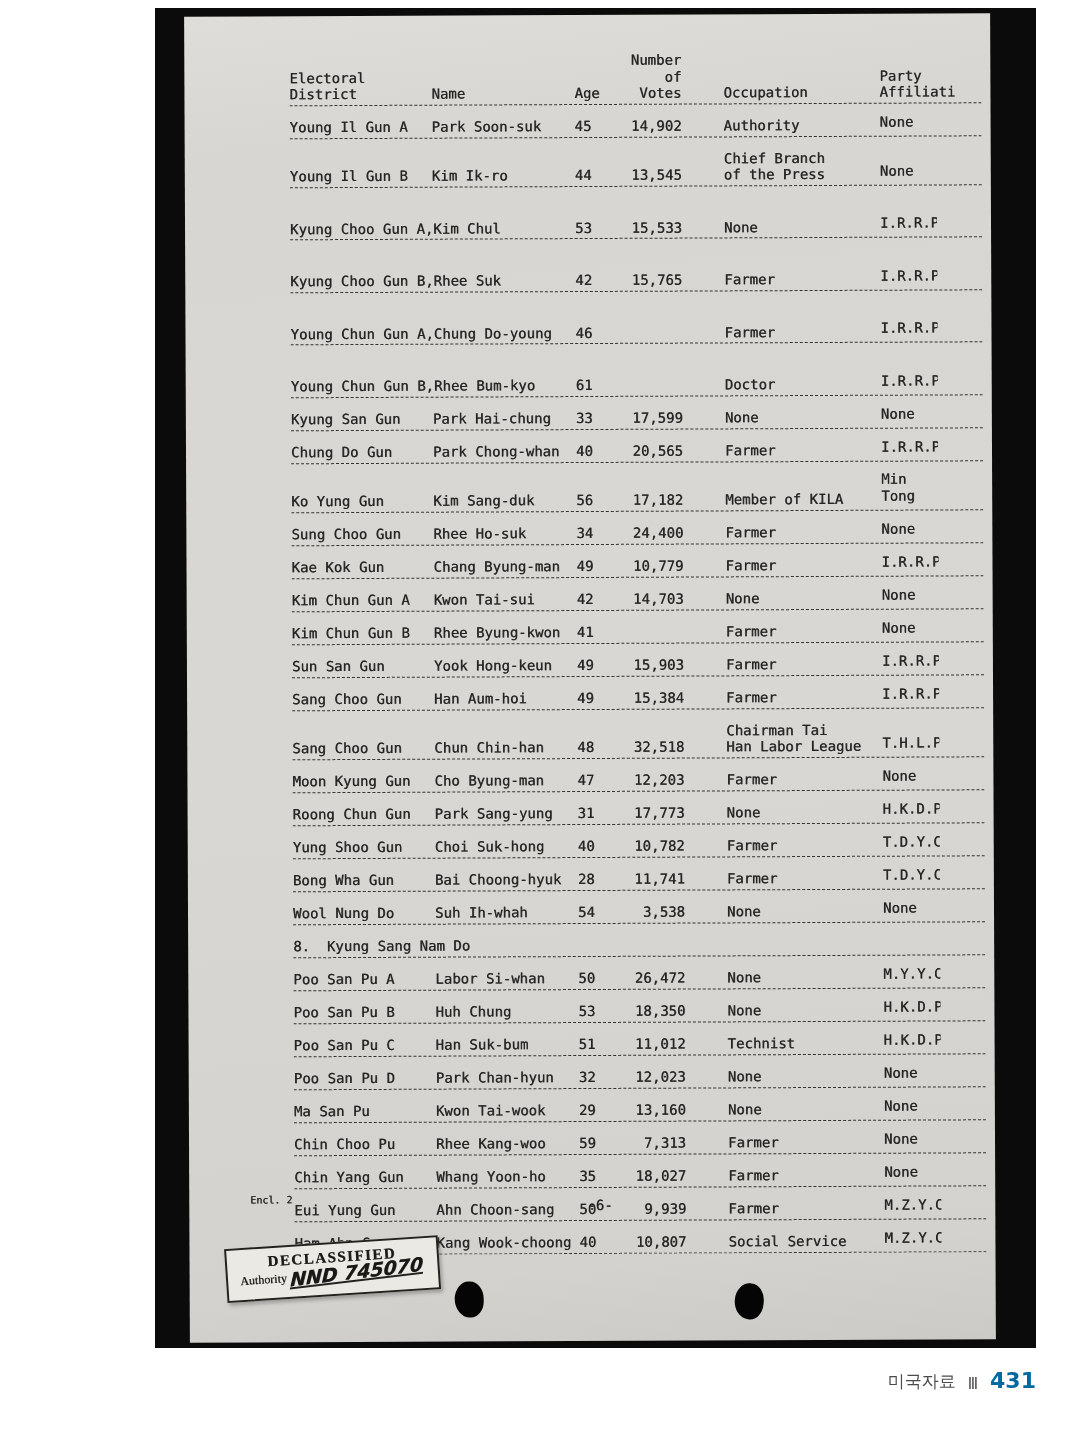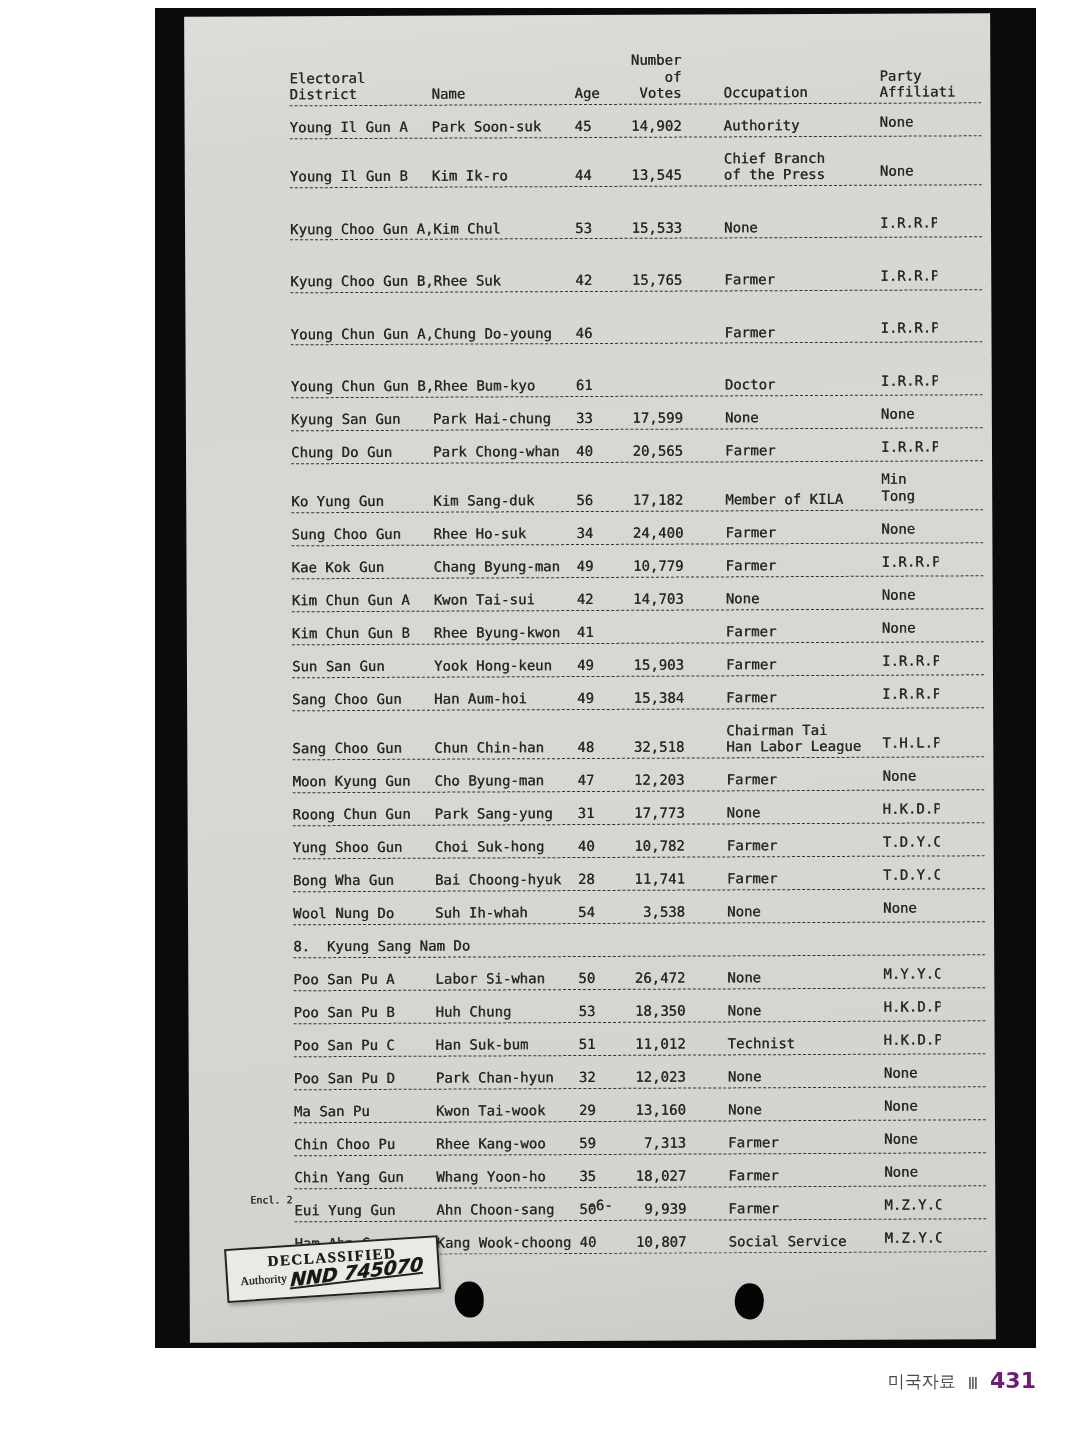--- a/index.html
+++ b/index.html
@@ -106,21 +106,21 @@
   
   .book-footer {
     position:absolute; right:44px; top:1368px;
     display:flex; align-items:flex-end; gap:12px;
     font-family:"DejaVu Sans", sans-serif;
     color:#4b4b4b;
     margin-left:40px;
   }
   .series { font-size:17px; }
   .vol    { font-size:15px; }
-  .fpage  { font-size:22px; font-weight:bold; color:#701a75; }
+  .fpage  { font-size:22px; font-weight:bold; color:#0369a1; }
 </style>
 </head>
 <body>
 
 <div class="scan">
   <div class="paper typed">
 
     <div class="table">
       <div class="row header-row">
         <div class="c district">Electoral

